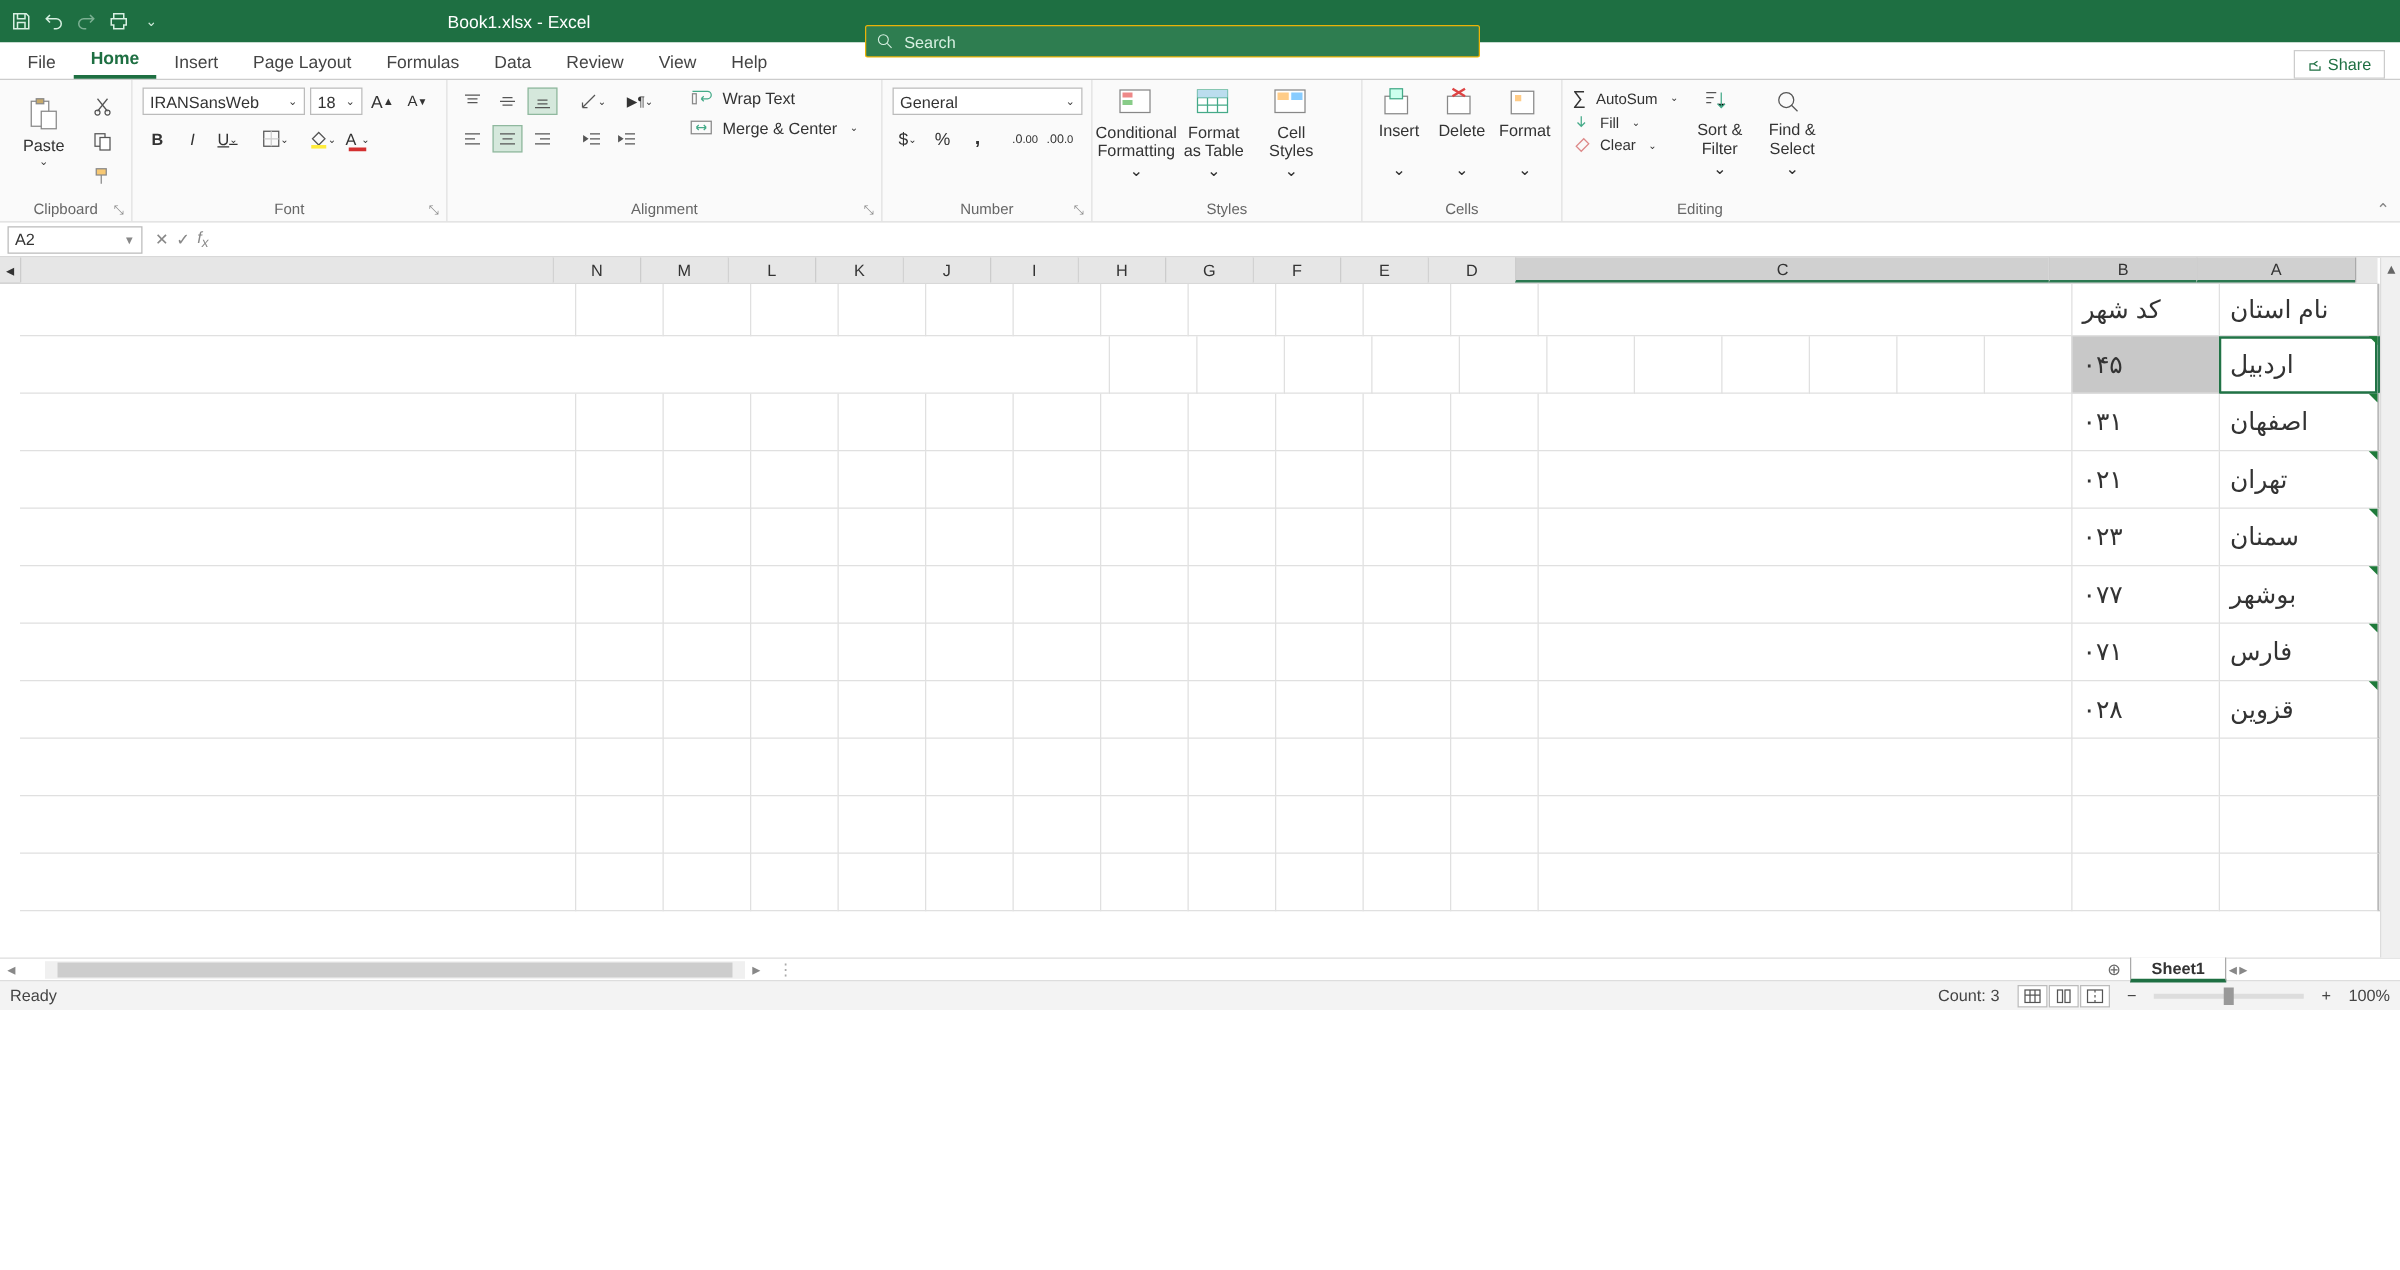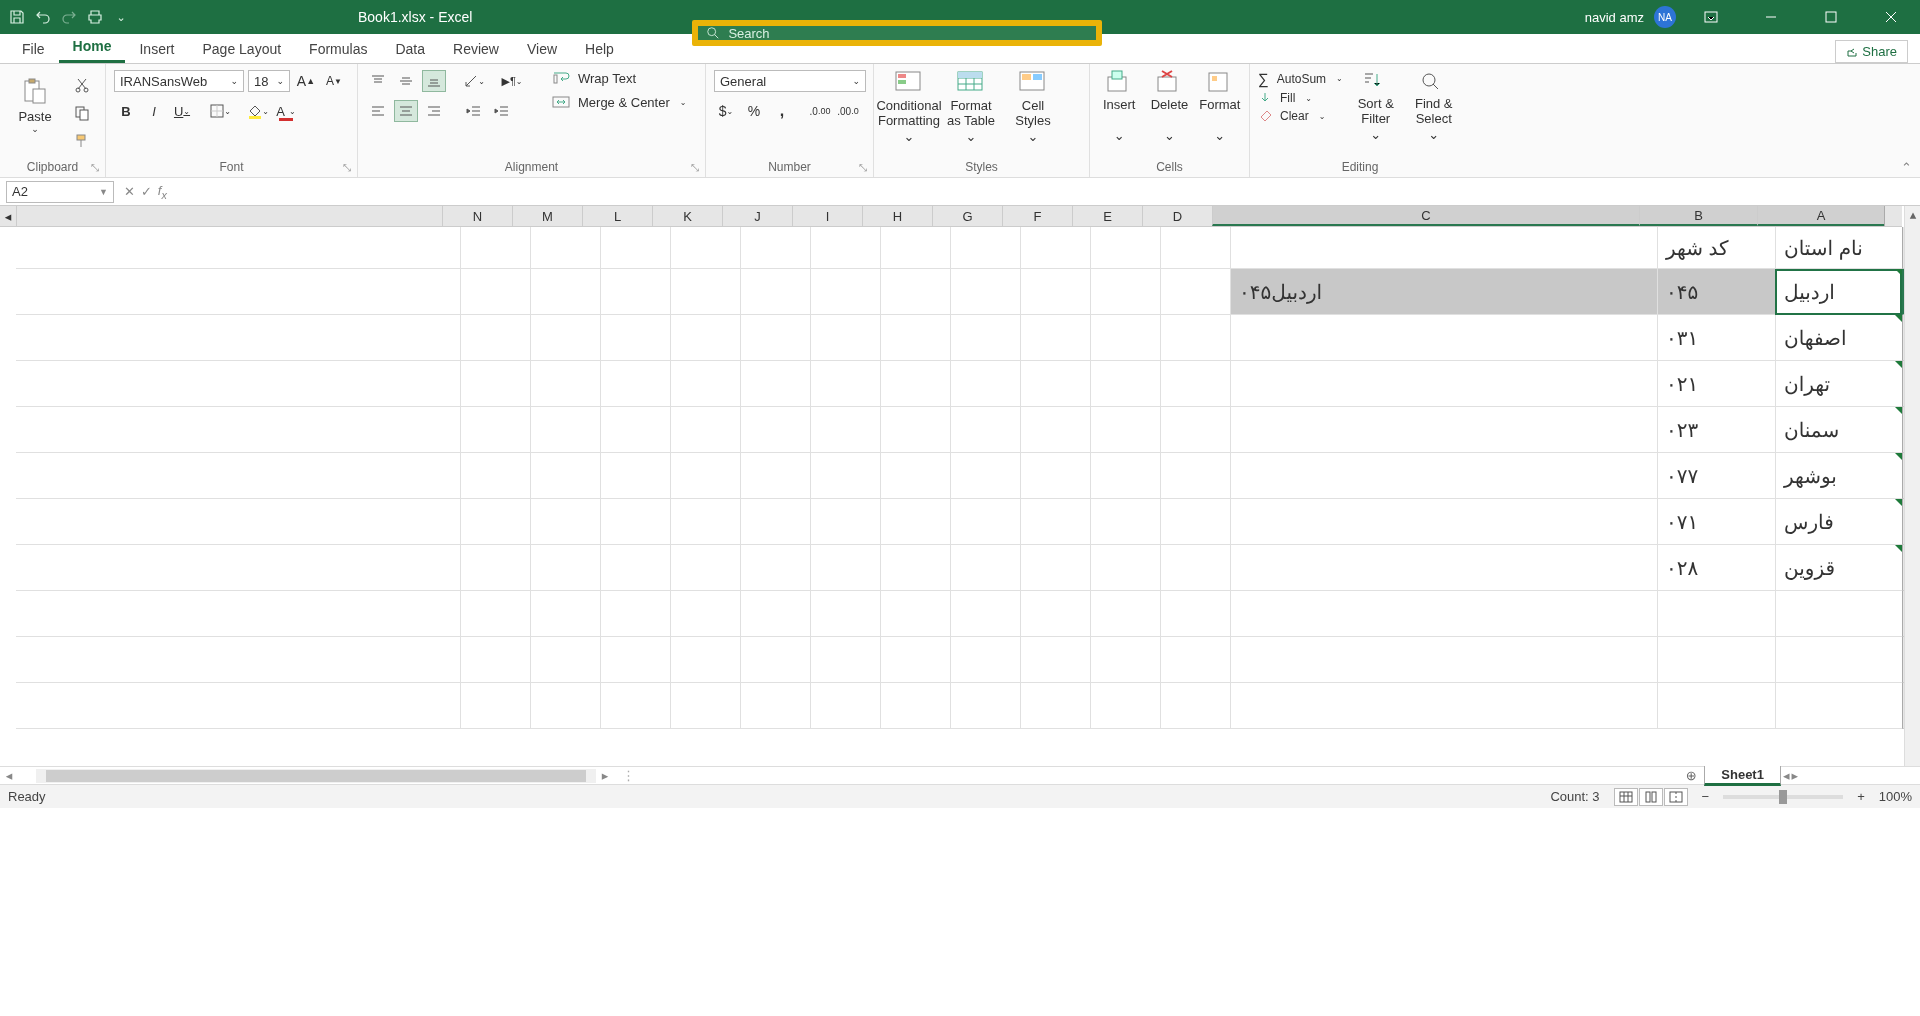--- a/index.html
+++ b/index.html
@@ -3,21 +3,21 @@
 <meta charset="utf-8">
 <style>
 * { margin: 0; padding: 0; box-sizing: border-box; font-family: "Segoe UI", sans-serif; }
 body { background: #fff; width: 1920px; height: 1016px; overflow: hidden; font-size: 13px; color: #333; }
 
 
 .titlebar { height: 34px; background: #1e6f42; display: flex; align-items: center; color: #fff; }
 .titlebar .qat { display: flex; gap: 8px; padding: 0 8px; align-items: center; }
 .titlebar .qat .icon { width: 18px; height: 18px; display: flex; align-items: center; justify-content: center; color: #d8f0e2; cursor: pointer; }
 .titlebar .filename { margin-left: 220px; font-size: 14px; color: #fff; }
-.titlebar .searchbar { width: 410px; height: 26px; background: #2e7d50; border: 6px solid #eab308; border-radius: 2px; margin-left: 220px; display: flex; align-items: center; padding: 0 8px; color: #d8f0e2; margin-top: 32px; }
+.titlebar .searchbar { width: 492px; height: 26px; background: #2e7d50; border: 1px solid #eab308; border-radius: 2px; margin-left: 220px; display: flex; align-items: center; padding: 0 8px; color: #d8f0e2; margin-top: 32px; }
 .titlebar .right { margin-left: auto; display: flex; align-items: center; gap: 10px; padding-right: 4px; }
 .titlebar .right .avatar { width: 22px; height: 22px; border-radius: 50%; background: #2d74d6; color: #fff; display: flex; align-items: center; justify-content: center; font-size: 10px; }
 .titlebar .right .winbtn { width: 50px; height: 34px; display: flex; align-items: center; justify-content: center; cursor: pointer; }
 
 
 .tabs { height: 30px; background: #fff; display: flex; align-items: flex-end; border-bottom: 1px solid #ccc; padding-left: 8px; }
 .tabs .tab { padding: 6px 14px; font-size: 14px; color: #444; cursor: pointer; }
 .tabs .tab.active { color: #1e6f42; font-weight: 600; border-bottom: 3px solid #1e6f42; }
 .tabs .share { margin-left: auto; margin-right: 12px; background: #fff; border: 1px solid #ccc; padding: 3px 10px; cursor: pointer; color: #1e6f42; display:flex; align-items:center; gap:4px; }
 
@@ -113,45 +113,20 @@
       </div>
     <div class="icon" style="font-size:11px">⌄</div>
   </div>
   <div class="filename">Book1.xlsx - Excel</div>
   <div class="searchbar">
     <svg width="14" height="14" viewBox="0 0 16 16">
         <circle cx="6.5" cy="6.5" r="4.5" fill="none" stroke="currentColor"></circle>
         <path stroke="currentColor" d="M10 10l4 4"></path>
       </svg>
     <span style="margin-left:8px">Search</span>
-  </div>
-  <div class="right">
-    <span style="font-size:13px">navid amz</span>
-    <div class="avatar">NA</div>
-    <div class="winbtn">
-        <svg width="14" height="14" viewBox="0 0 14 14">
-          <rect x="1" y="2" width="12" height="10" fill="none" stroke="#fff"></rect>
-          <path stroke="#fff" d="M4 7l3 3 3-3"></path>
-        </svg>
-      </div>
-    <div class="winbtn">
-        <svg width="12" height="12">
-          <path stroke="#fff" d="M1 6h10"></path>
-        </svg>
-      </div>
-    <div class="winbtn">
-        <svg width="12" height="12">
-          <rect x="1" y="1" width="10" height="10" fill="none" stroke="#fff"></rect>
-        </svg>
-      </div>
-    <div class="winbtn">
-        <svg width="12" height="12">
-          <path stroke="#fff" d="M1 1l10 10M11 1L1 11"></path>
-        </svg>
-      </div>
   </div>
 </div>
 
 <div class="tabs">
   <div class="tab">File</div>
   <div class="tab active">Home</div>
   <div class="tab">Insert</div>
   <div class="tab">Page Layout</div>
   <div class="tab">Formulas</div>
   <div class="tab">Data</div>
@@ -499,21 +474,20 @@
         <div class="cell header" style="width: 70px; height: 42px;"></div>
         <div class="cell header" style="width: 70px; height: 42px;"></div>
         <div class="cell header" style="width: 70px; height: 42px;"></div>
         <div class="cell header" style="width: 70px; height: 42px;"></div>
         <div class="rowspacer" style="height: 42px;"></div>
       </div>
       <div class="row" style="height: 46px;">
         <div class="rowhead sel" style="height: 46px;">2</div>
         <div class="cell selected active" style="width: 127px; height: 46px;">اردبیل<div class="errflag"></div></div>
         <div class="cell selected" style="width: 118px; height: 46px; text-align: right;">۰۴۵</div>
-        <div class="cell selected" style="width: 427px; height: 46px;">اردبیل۰۴۵</div>
         <div class="cell" style="width: 70px; height: 46px;"></div>
         <div class="cell" style="width: 70px; height: 46px;"></div>
         <div class="cell" style="width: 70px; height: 46px;"></div>
         <div class="cell" style="width: 70px; height: 46px;"></div>
         <div class="cell" style="width: 70px; height: 46px;"></div>
         <div class="cell" style="width: 70px; height: 46px;"></div>
         <div class="cell" style="width: 70px; height: 46px;"></div>
         <div class="cell" style="width: 70px; height: 46px;"></div>
         <div class="cell" style="width: 70px; height: 46px;"></div>
         <div class="cell" style="width: 70px; height: 46px;"></div>

